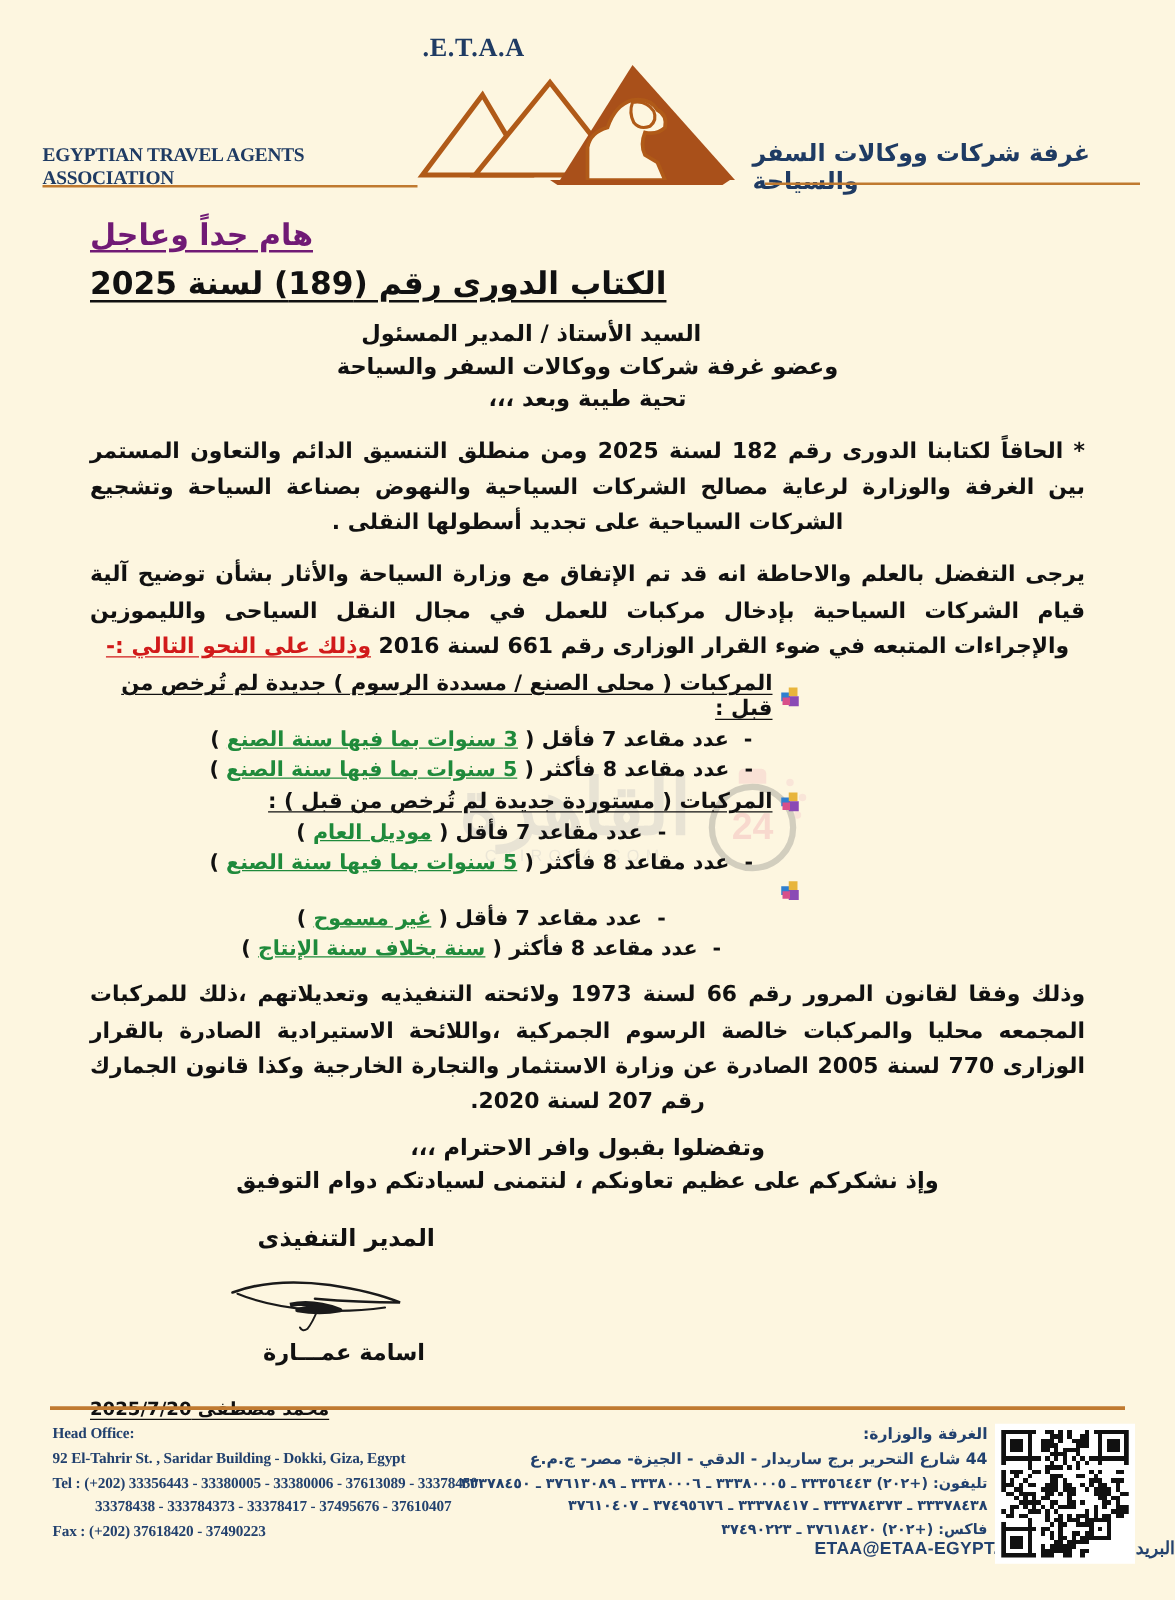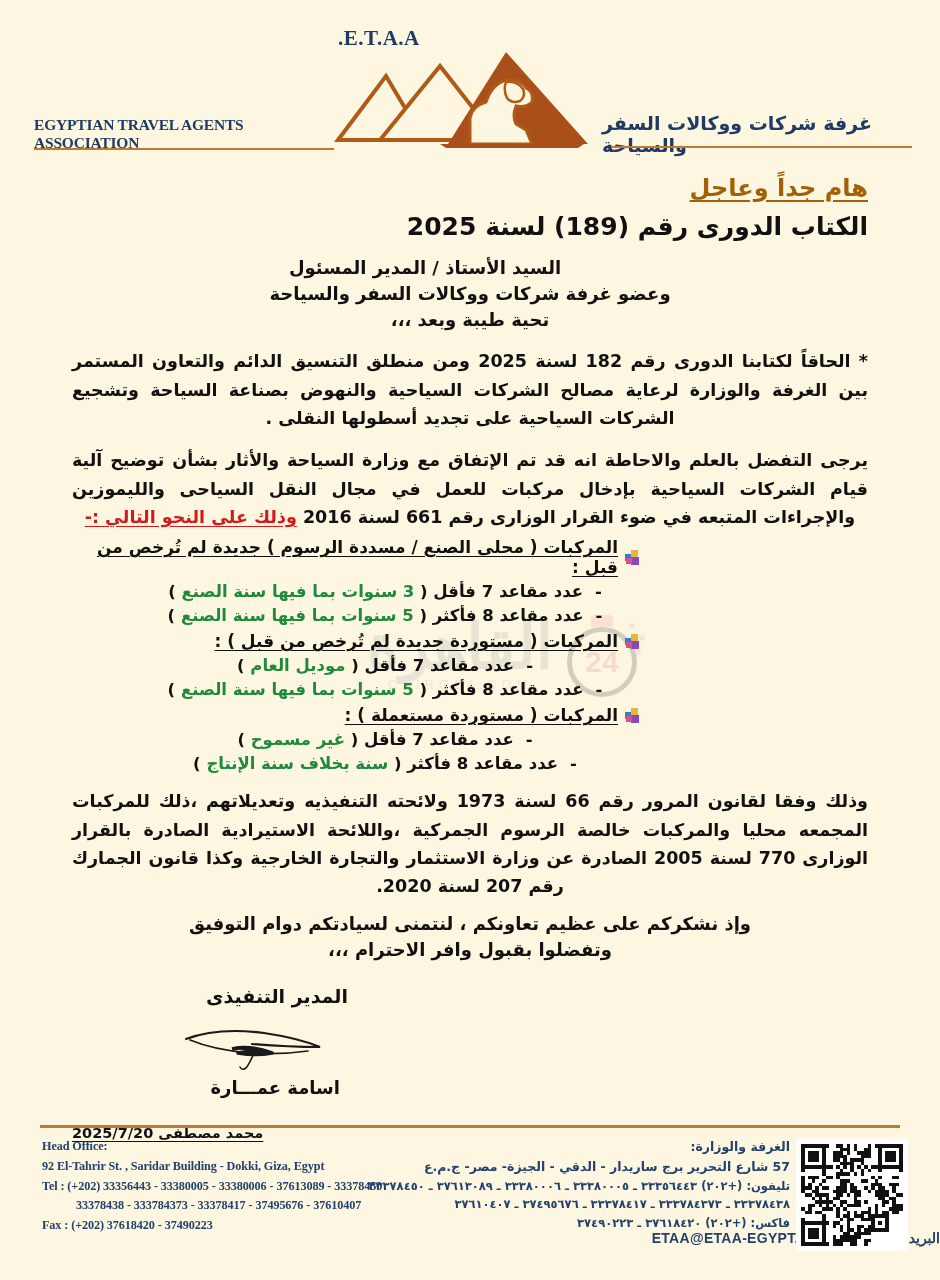--- a/index.html
+++ b/index.html
@@ -147,31 +147,32 @@
     top: 146px;
     width: 300px;
     height: 2px;
     background: #c07a30;
   }
 
   
   #body { padding: 0 72px; direction: rtl; }
 
   .urgent {
-    text-align: right;
+    text-align: left;
     font: bold 24px "DejaVu Sans", sans-serif;
-    color: #a16207;
+    color: #701a75;
     text-decoration: underline;
     text-underline-offset: 4px;
     margin-top: 6px;
   }
   .circ-title {
-    text-align: right;
+    text-align: left;
     font: bold 25px "DejaVu Sans", sans-serif;
     color: #111;
+    text-decoration: underline;
     text-underline-offset: 5px;
     margin-top: 10px;
     direction: rtl;
   }
 
   .addr {
     text-align: center;
     font: bold 18px "DejaVu Sans", sans-serif;
     color: #111;
     margin-top: 14px;
@@ -226,21 +227,21 @@
   .m-d { left:1px; top:8px; width:6px; height:6px; background:#d84f8a; }
 
   .sub {
     font: bold 16.5px "DejaVu Sans", sans-serif;
     color: #111;
     margin-top: 5px;
     text-align: center;
     padding-right: 170px;
   }
   .sub .dash { display:inline-block; margin-left: 12px; }
-  .green { color: #1f8a3b; }
+  .green { color: #1f8a3b; text-decoration: underline; }
 
   
   #sig {
     margin-top: 22px;
     padding: 0 66px;
     direction: rtl;
     position: relative;
     height: 150px;
   }
   .sig-title {
@@ -428,32 +429,31 @@
           <div class="sub"><span class="dash">-</span><span>عدد مقاعد 8 فأكثر ( </span><span class="green">5 سنوات بما فيها سنة الصنع</span><span> )</span></div>
         </div>
         <div class="group">
           <div class="g-head">
             <span class="marker">
               <i class="m-a"></i>
               <i class="m-b"></i>
               <i class="m-c"></i>
               <i class="m-d"></i>
             </span>
-            <span class="g-label">المركبات ( مستوردة مستعملة ) :</span>
           </div>
           <div class="sub"><span class="dash">-</span><span>عدد مقاعد 7 فأقل ( </span><span class="green">غير مسموح</span><span> )</span></div>
           <div class="sub"><span class="dash">-</span><span>عدد مقاعد 8 فأكثر ( </span><span class="green">سنة بخلاف سنة الإنتاج</span><span> )</span></div>
         </div>
       </div>
 
     <p class="para">وذلك وفقا لقانون المرور رقم 66 لسنة 1973 ولائحته التنفيذيه وتعديلاتهم ،ذلك للمركبات المجمعه محليا والمركبات خالصة الرسوم الجمركية ،واللائحة الاستيرادية الصادرة بالقرار الوزارى 770 لسنة 2005 الصادرة عن وزارة الاستثمار والتجارة الخارجية وكذا قانون الجمارك رقم 207 لسنة 2020.</p>
 
     <div class="addr" style="margin-top:10px;">
+      <div>وتفضلوا بقبول وافر الاحترام ،،،</div>
       <div>وإذ نشكركم على عظيم تعاونكم ، لنتمنى لسيادتكم دوام التوفيق</div>
-      <div>وتفضلوا بقبول وافر الاحترام ،،،</div>
     </div>
   </div>
 
   <div id="sig" class="layer">
     <div class="sig-title">المدير التنفيذى</div>
 
     <svg class="sig-svg" width="150" height="52" viewBox="0 0 150 52">
       <path d="M6 16 Q38 4 84 10 Q118 15 140 24 Q108 24 72 21" fill="none" stroke="#1a1a1a" stroke-width="2.1" stroke-linecap="round"></path>
       <path d="M10 17 Q34 27 70 30 Q100 32 128 28" fill="none" stroke="#1a1a1a" stroke-width="1.7" stroke-linecap="round"></path>
       <path d="M52 26 Q70 22 92 30 Q76 33 58 30 Q70 27 86 29" fill="#1a1a1a" stroke="#1a1a1a" stroke-width="3.6" stroke-linejoin="round"></path>
@@ -471,21 +471,21 @@
     <div class="f-en">
       <div>Head Office:</div>
       <div>92 El-Tahrir St. , Saridar Building - Dokki, Giza, Egypt</div>
       <div>Tel : (+202) 33356443 - 33380005 - 33380006 - 37613089 - 33378450</div>
       <div class="indent">33378438 - 333784373 - 33378417 - 37495676 - 37610407</div>
       <div>Fax : (+202) 37618420 - 37490223</div>
     </div>
 
     <div class="f-ar">
       <div>الغرفة والوزارة:</div>
-      <div>57 شارع التحرير برج ساريدار - الدقي - الجيزة- مصر- ج.م.ع</div>
+      <div>44 شارع التحرير برج ساريدار - الدقي - الجيزة- مصر- ج.م.ع</div>
       <div class="num">
         <span>تليفون:</span>
         <span>(+٢٠٢) ٣٣٣٥٦٤٤٣ ـ ٣٣٣٨٠٠٠٥ ـ ٣٣٣٨٠٠٠٦ ـ ٣٧٦١٣٠٨٩ ـ ٣٣٣٧٨٤٥٠</span>
       </div>
       <div class="num">٣٣٣٧٨٤٣٨ ـ ٣٣٣٧٨٤٣٧٣ ـ ٣٣٣٧٨٤١٧ ـ ٣٧٤٩٥٦٧٦ ـ ٣٧٦١٠٤٠٧</div>
       <div class="num">
         <span>فاكس:</span>
         <span>(+٢٠٢) ٣٧٦١٨٤٢٠ ـ ٣٧٤٩٠٢٢٣</span>
       </div>
     </div>

